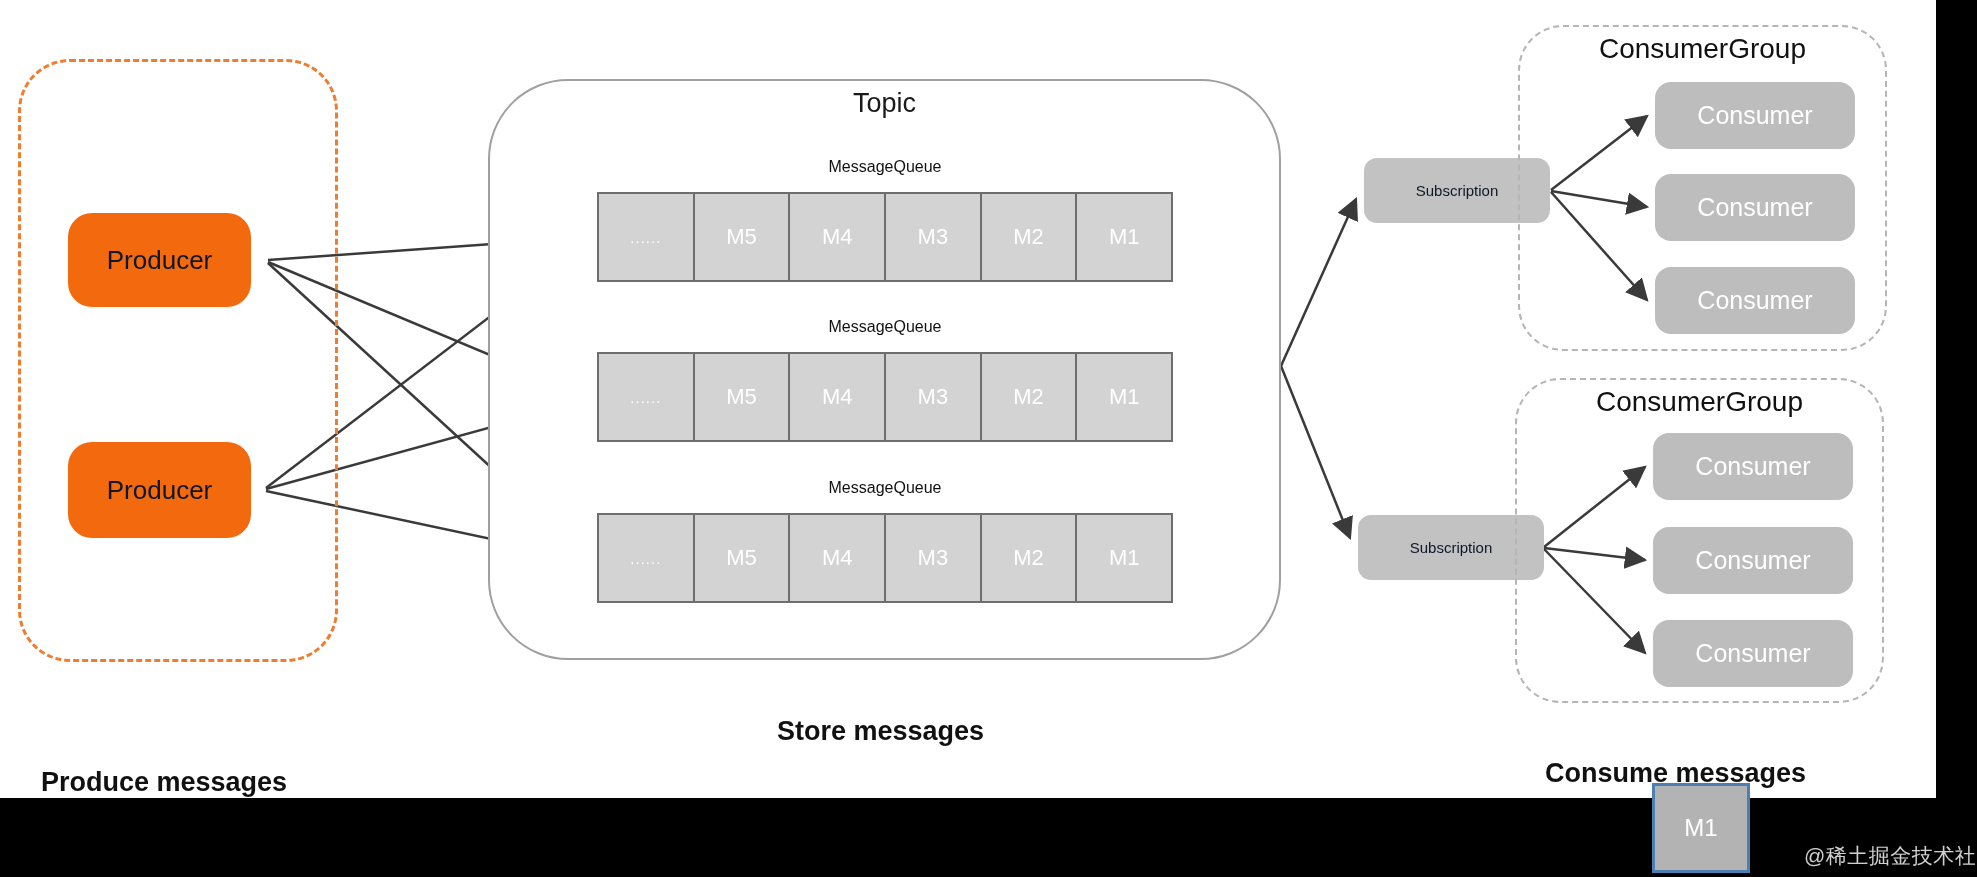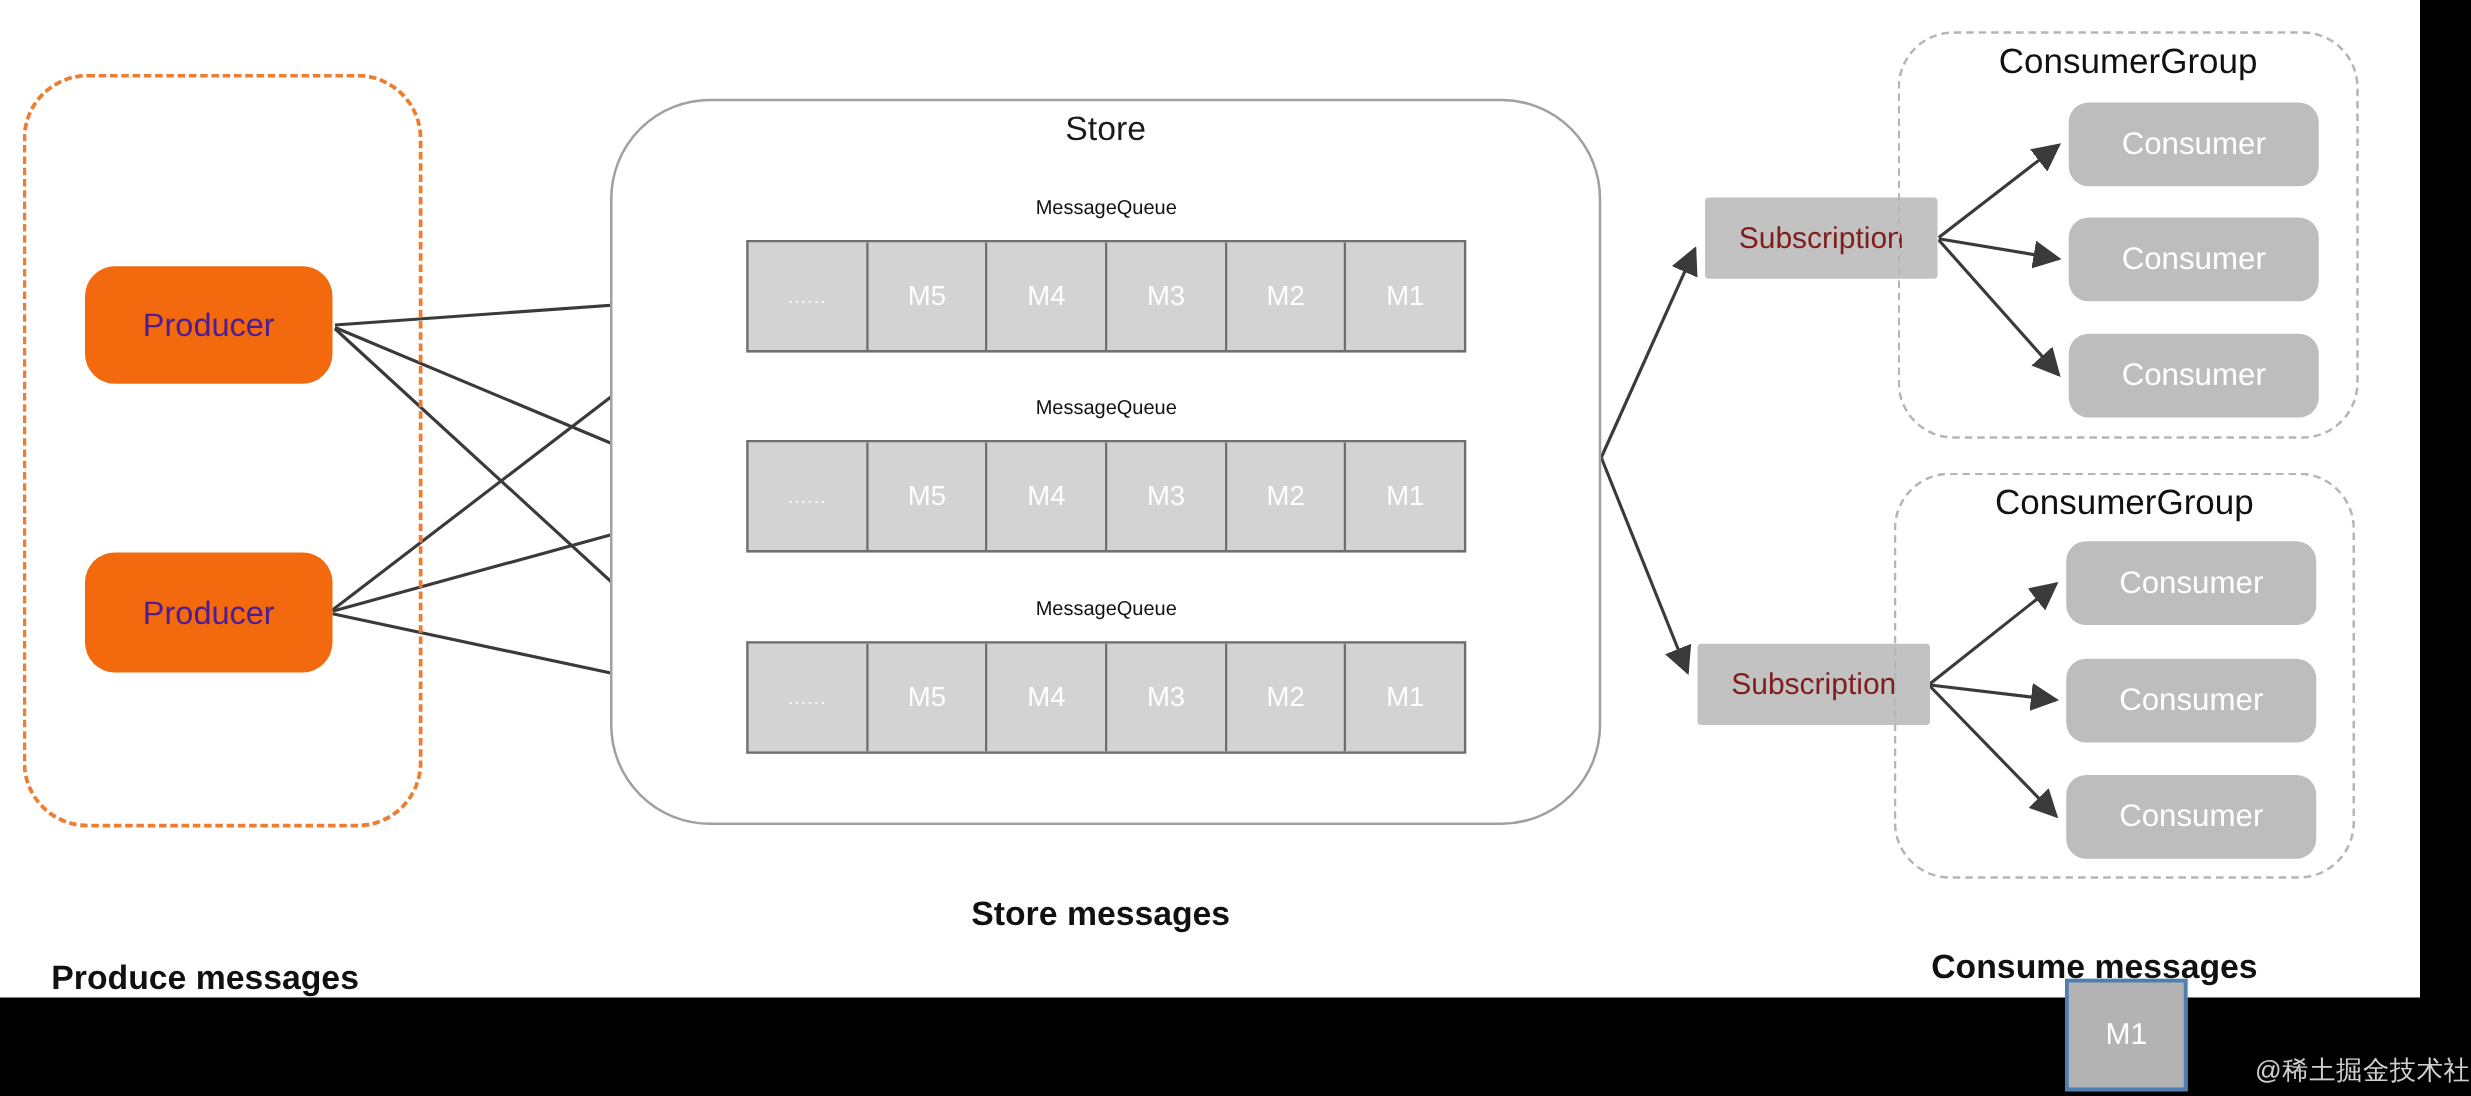--- a/index.html
+++ b/index.html
@@ -12,22 +12,22 @@
   
   .bottom-bar{left:0;top:798px;width:1977px;height:79px;background:#000;}
   .right-bar{left:1936px;top:0;width:41px;height:877px;background:#000;}
 
   
   .producer-group{
     left:18px;top:59px;width:320px;height:603px;border-radius:52px;
     border:3px dashed var(--orange_dash);box-sizing:border-box;
   }
   .producer-box{
-    left:68px;width:198px;height:94px;border-radius:24px;
-    background:var(--orange_fill);color:#4c1d95;font-size:26px;
+    left:68px;width:183px;height:94px;border-radius:24px;
+    background:var(--orange_fill);color:#0f172a;font-size:26px;
     display:flex;align-items:center;justify-content:center;
   }
   .caption{
     font-size:27px;font-weight:700;color:#111;white-space:nowrap;
   }
 
   
   .topic-box{
     left:488px;top:79px;width:793px;height:581px;border-radius:80px;
     border:2px solid var(--topic_border);box-sizing:border-box;background:#fff;
@@ -46,22 +46,22 @@
   .mq-cell{
     flex:1 1 0;border-right:2px solid var(--cell_border);box-sizing:border-box;
     display:flex;align-items:center;justify-content:center;
     color:#fff;font-size:22px;background:var(--cell_fill);
   }
   .mq-cell:last-child{border-right:none;}
   .mq-cell.dots{font-size:15px;letter-spacing:1px;}
 
   
   .subscription-box{
-    width:186px;height:65px;border-radius:3px;background:var(--sub_fill);
-    color:#7f1d1d;font-size:24px;display:flex;align-items:center;justify-content:center;
+    width:186px;height:65px;border-radius:13px;background:var(--sub_fill);
+    color:#0f172a;font-size:15px;display:flex;align-items:center;justify-content:center;
   }
   .consumer-group{
     width:369px;border-radius:45px;border:2px dashed var(--group_dash);
     box-sizing:border-box;
   }
   .cg-title{
     width:369px;text-align:center;font-size:28px;color:#111;
   }
   .consumer-box{
     width:200px;height:67px;border-radius:16px;background:var(--consumer_fill);
@@ -119,21 +119,21 @@
   <div class="abs producer-box" style="top:213px;">
     <span>Producer</span>
   </div>
   <div class="abs producer-box" style="top:442px;height:96px;">
     <span>Producer</span>
   </div>
 
   <div class="abs caption" style="left:41px;top:720px;margin-top:47px;">Produce messages</div>
 
   <div class="abs topic-box"></div>
-  <div class="abs topic-title">Store</div>
+  <div class="abs topic-title">Topic</div>
 
   <div class="abs mq-label" style="top:158px;">MessageQueue</div>
   <div class="abs mq-row" style="top:192px;">
     <div class="mq-cell dots">......</div>
     <div class="mq-cell">M5</div>
     <div class="mq-cell">M4</div>
     <div class="mq-cell">M3</div>
     <div class="mq-cell">M2</div>
     <div class="mq-cell">M1</div>
   </div>

